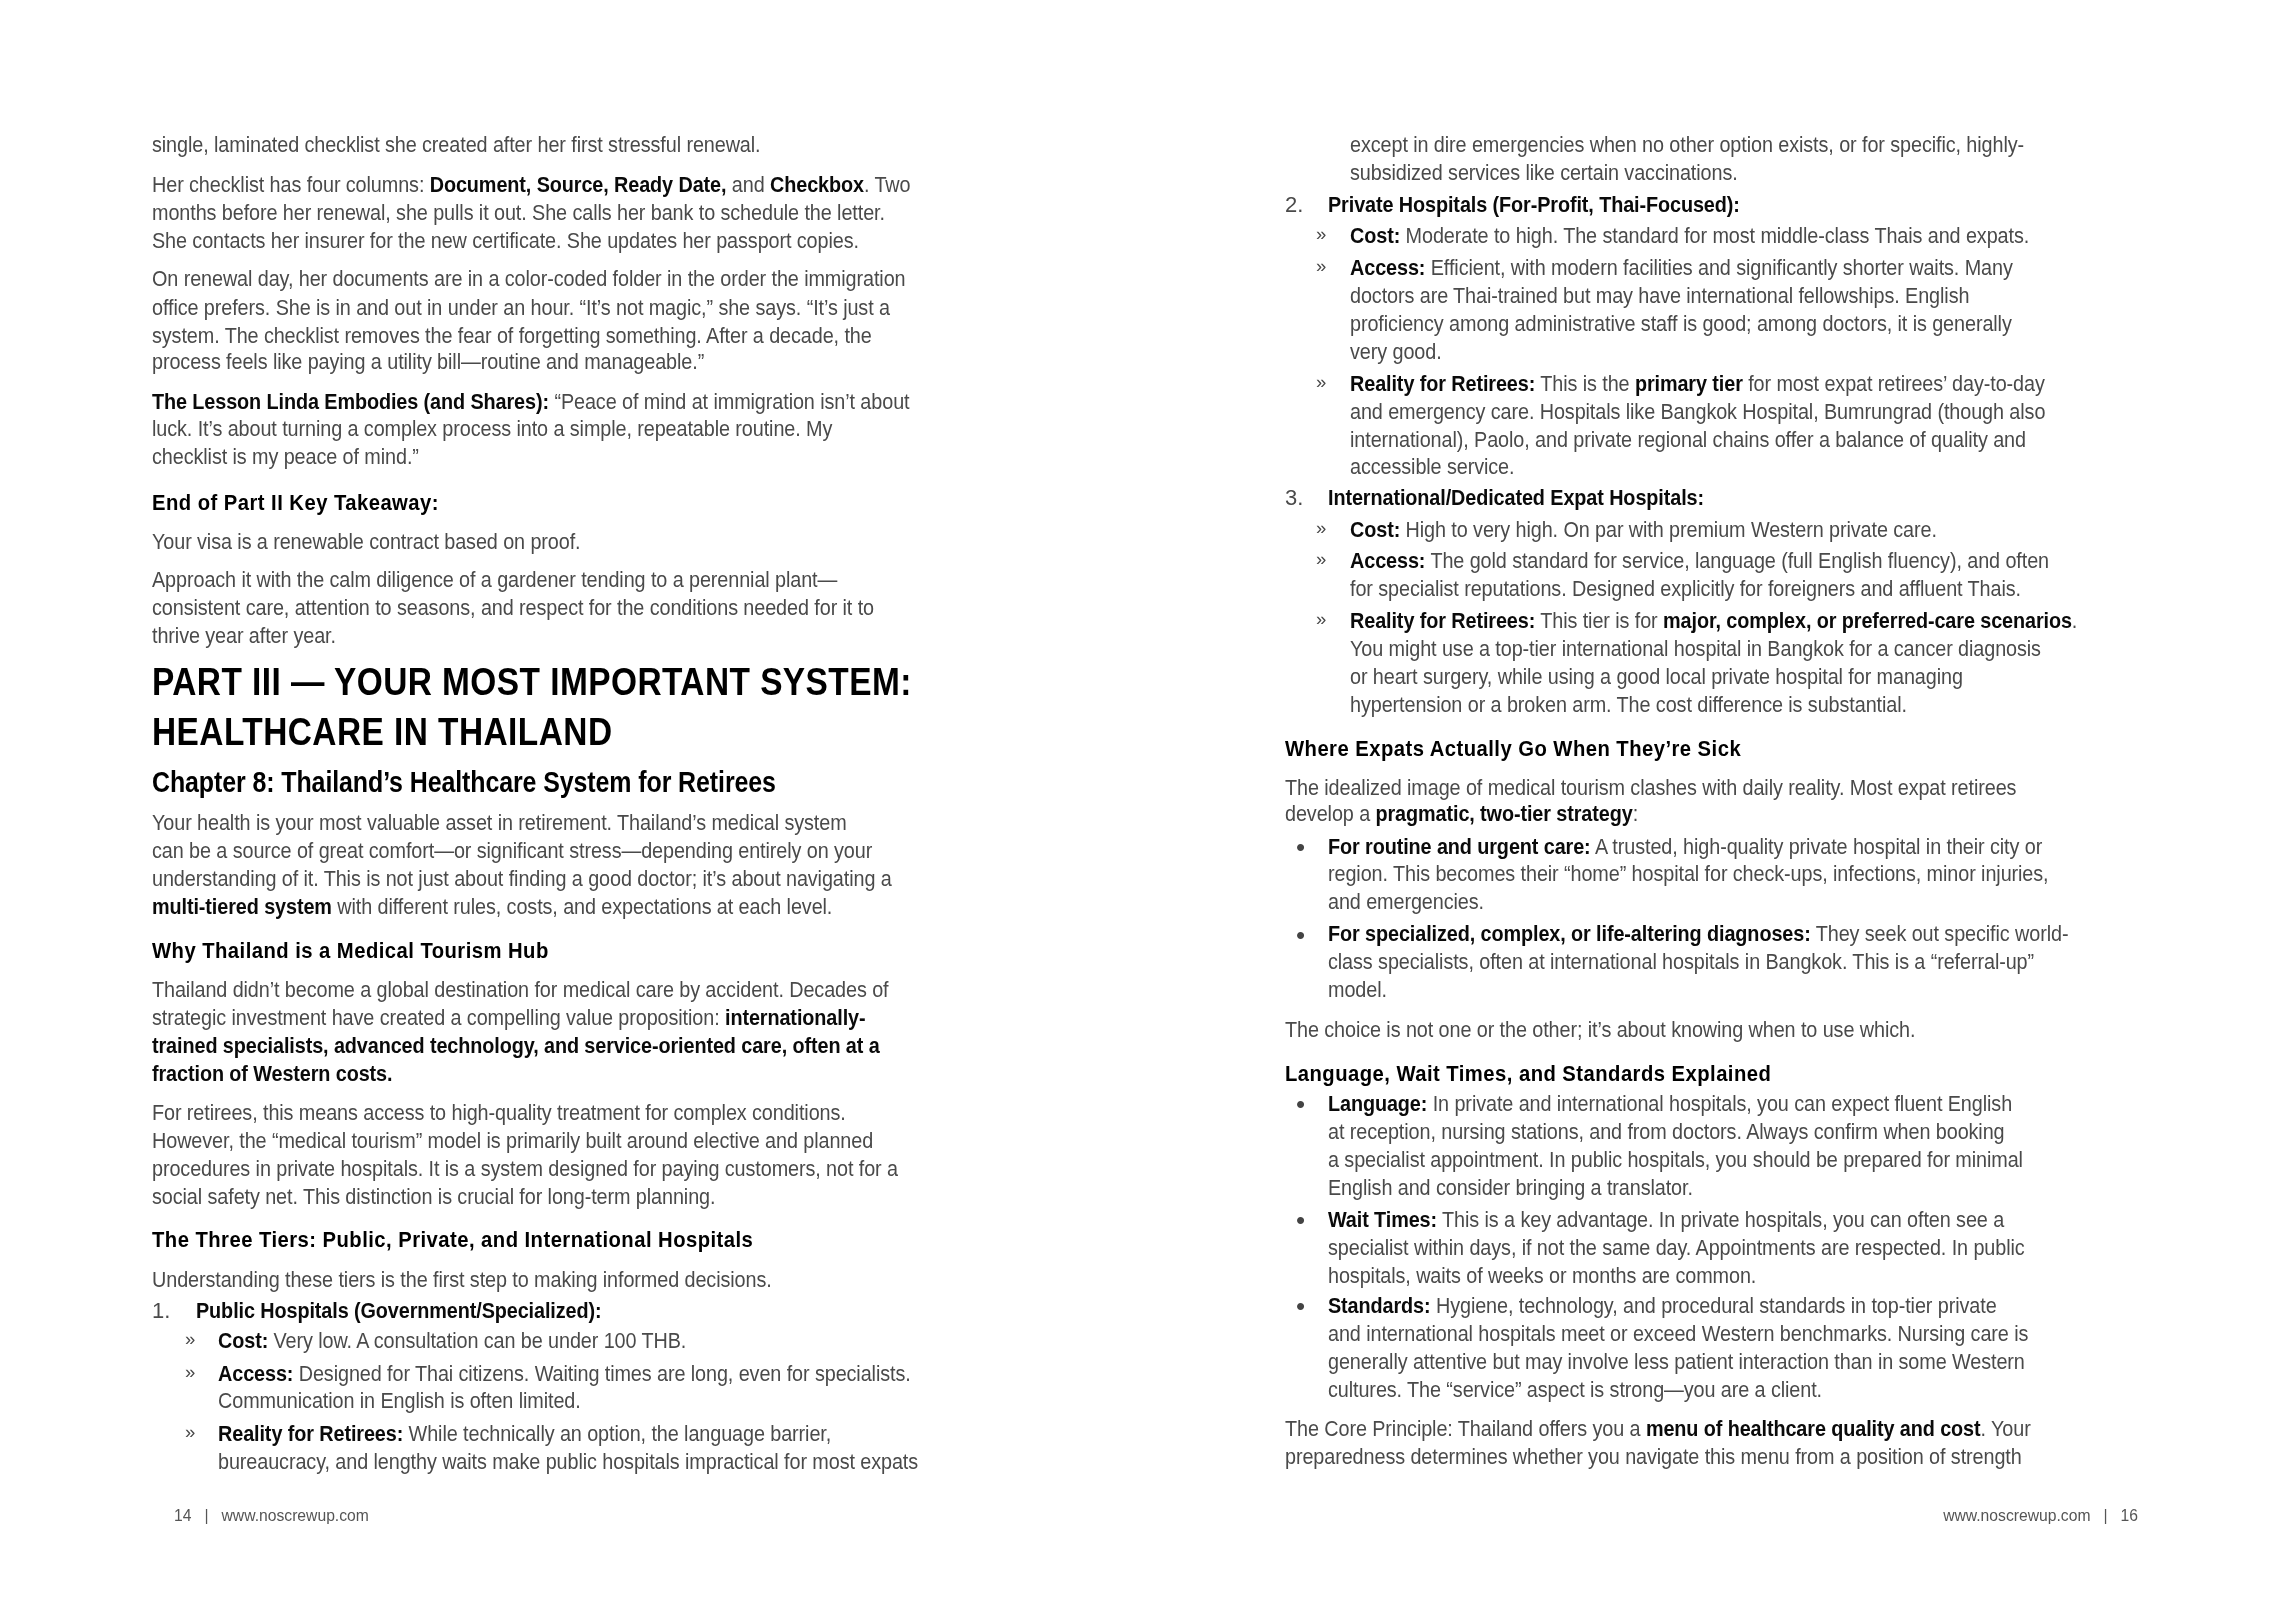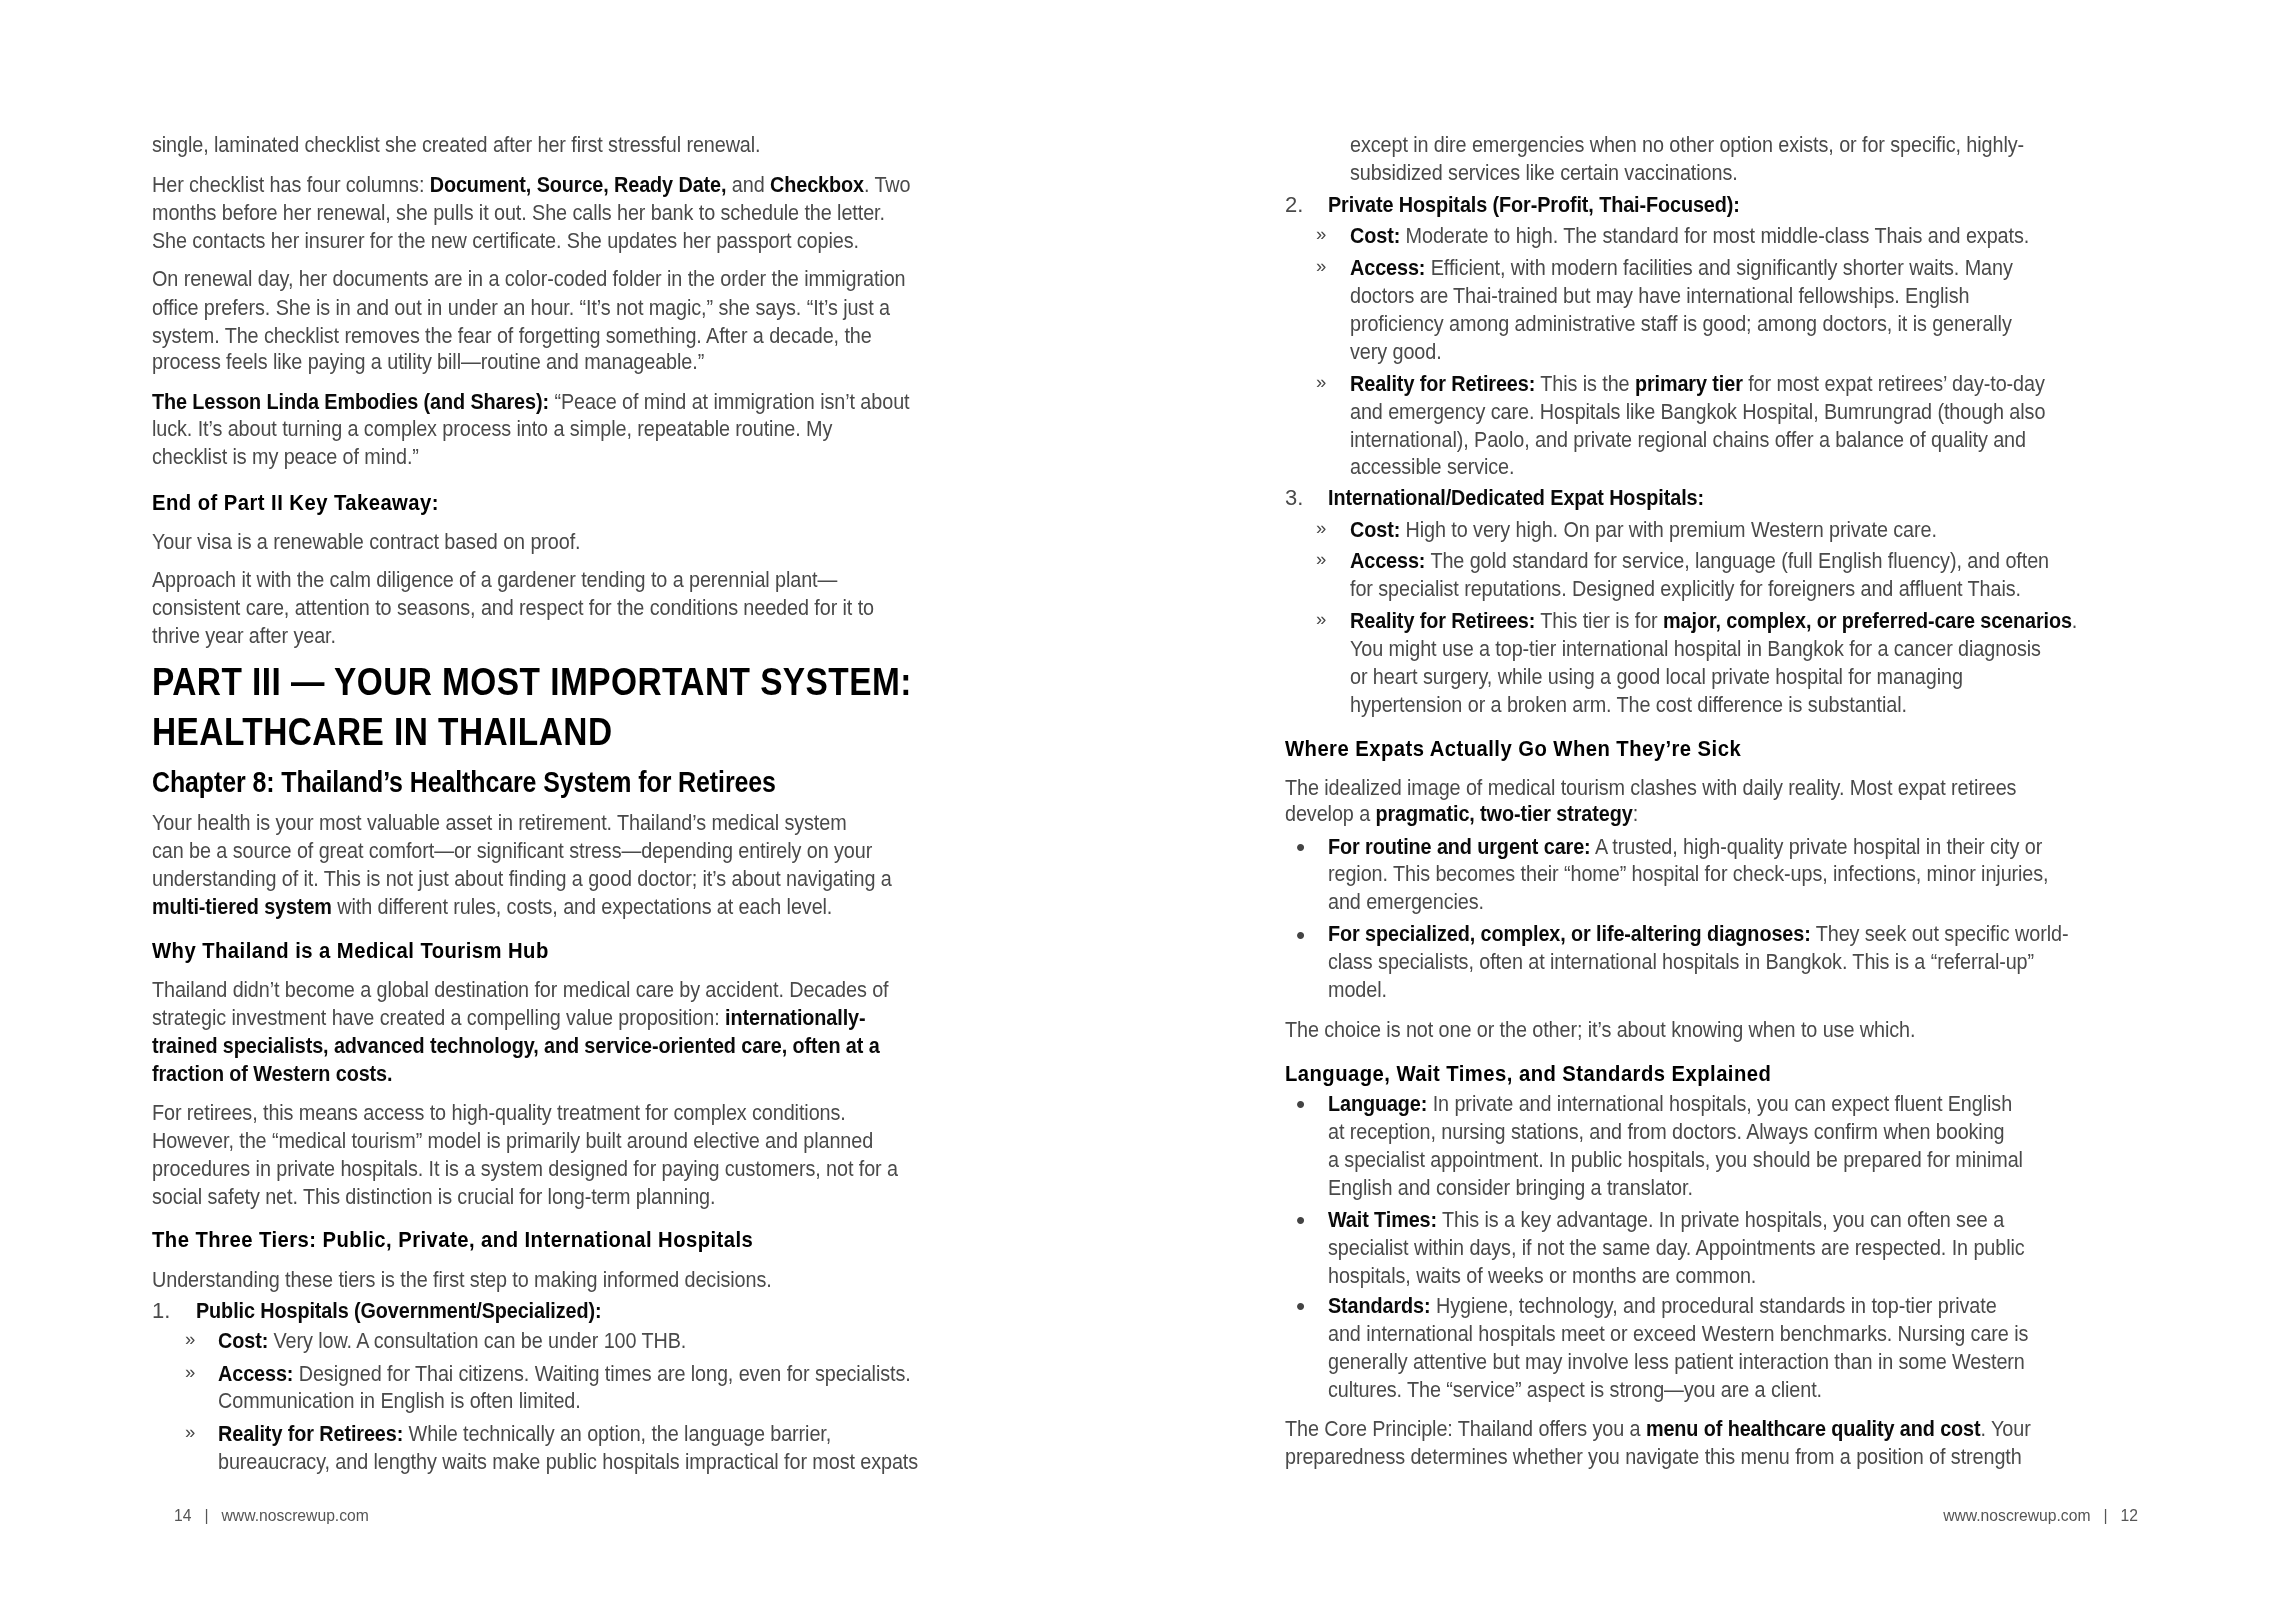--- a/index.html
+++ b/index.html
@@ -129,16 +129,16 @@
       <span class="marker raquo" style="left: 168px; top: 519px;">»</span>
       <span class="marker raquo" style="left: 168px; top: 550px;">»</span>
       <span class="marker raquo" style="left: 168px; top: 610px;">»</span>
       <span class="marker bullet" style="left: 148px; top: 834px;">•</span>
       <span class="marker bullet" style="left: 148px; top: 922px;">•</span>
       <span class="marker bullet" style="left: 148px; top: 1091px;">•</span>
       <span class="marker bullet" style="left: 148px; top: 1207px;">•</span>
       <span class="marker bullet" style="left: 148px; top: 1293px;">•</span>
     </div>
   <div class="footer" style="right:158px; top:1508px;">
-    <span>www.noscrewup.com</span><span class="sep">|</span><span>12</span>
+    <span>www.noscrewup.com</span><span class="sep">|</span><span>16</span>
   </div>
 </div>
 
 
 </body></html>

